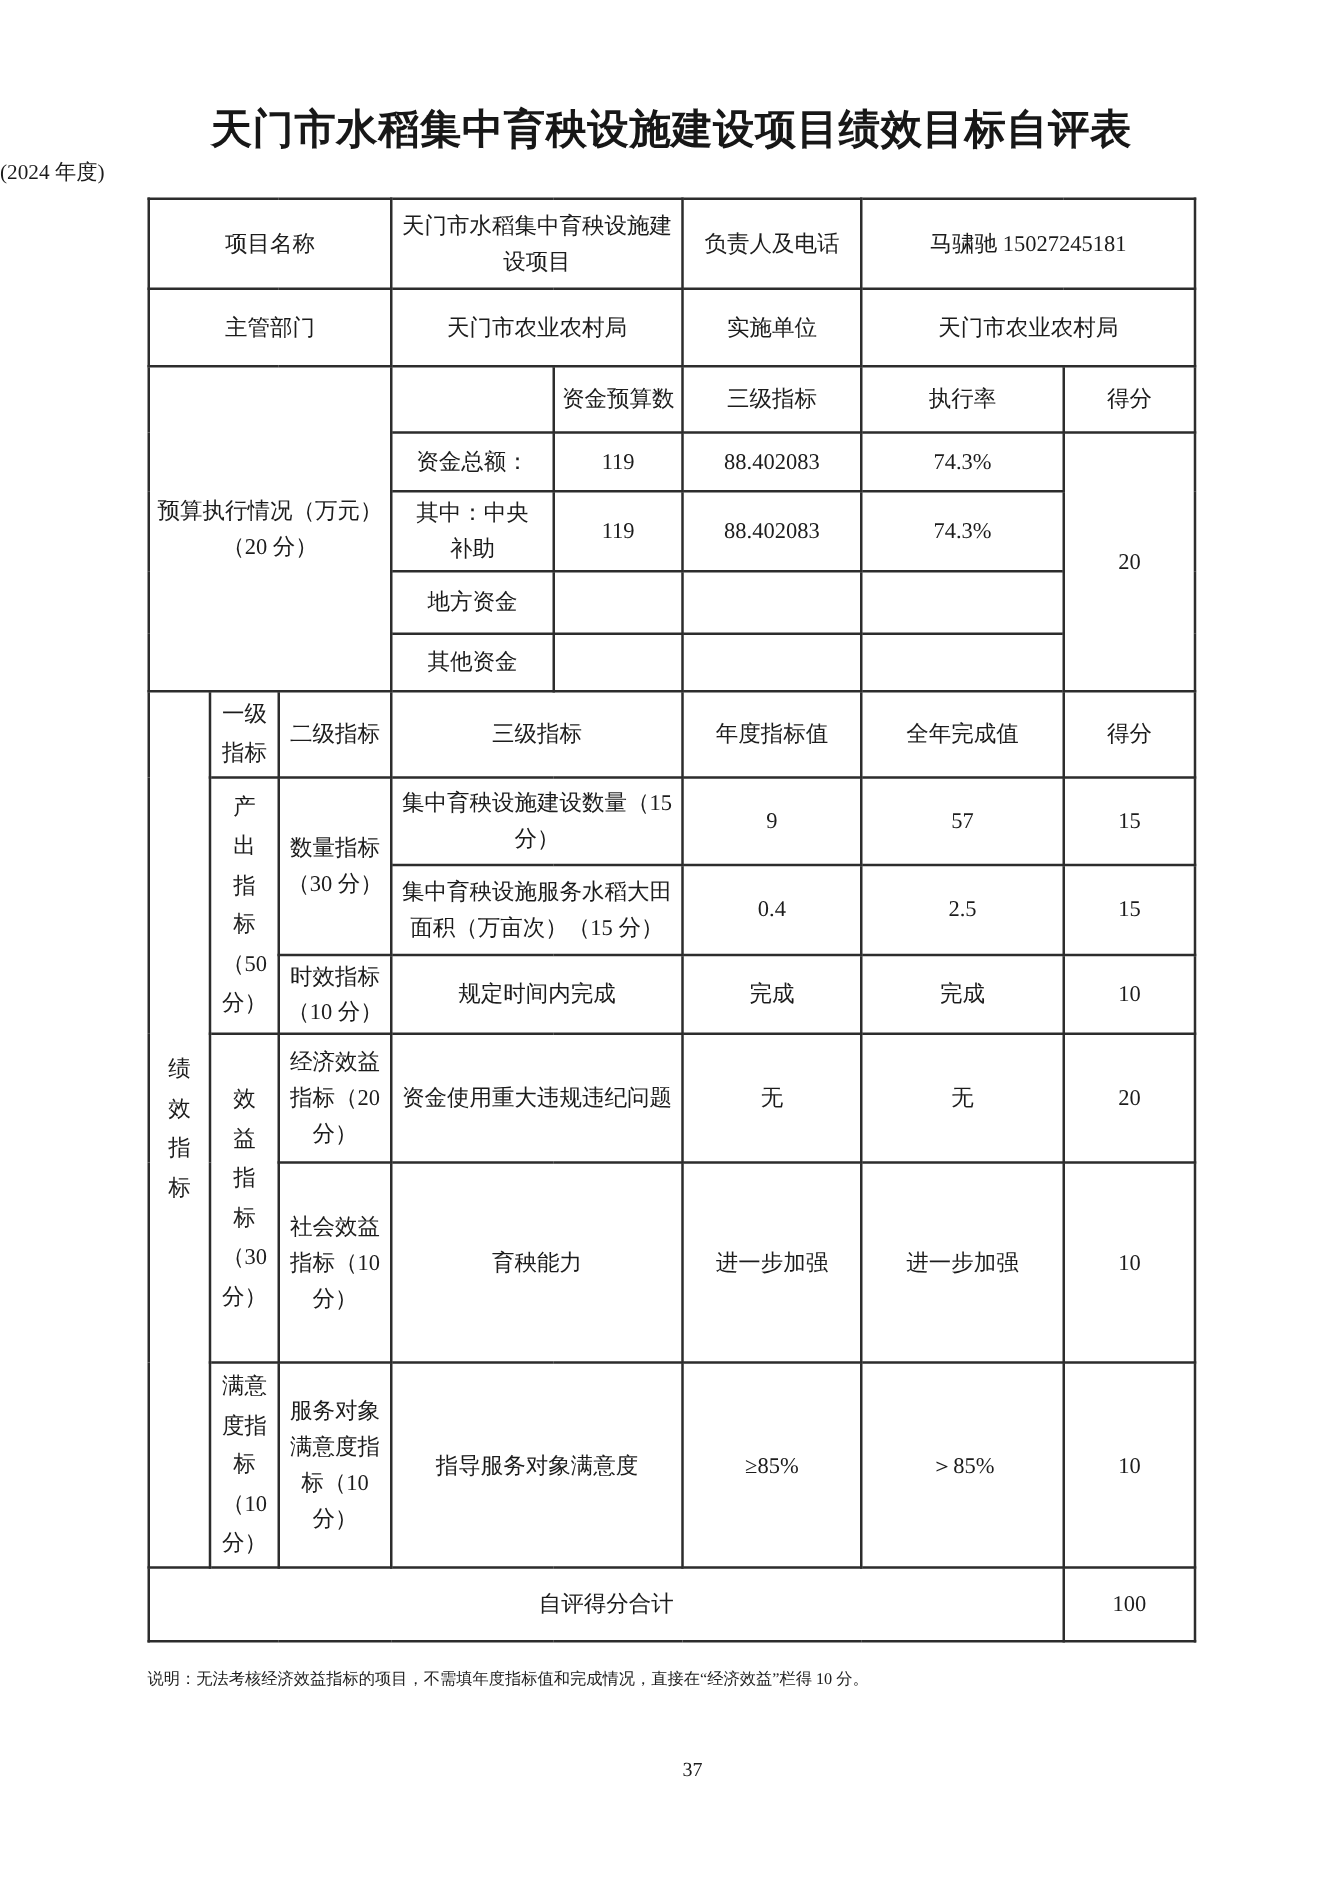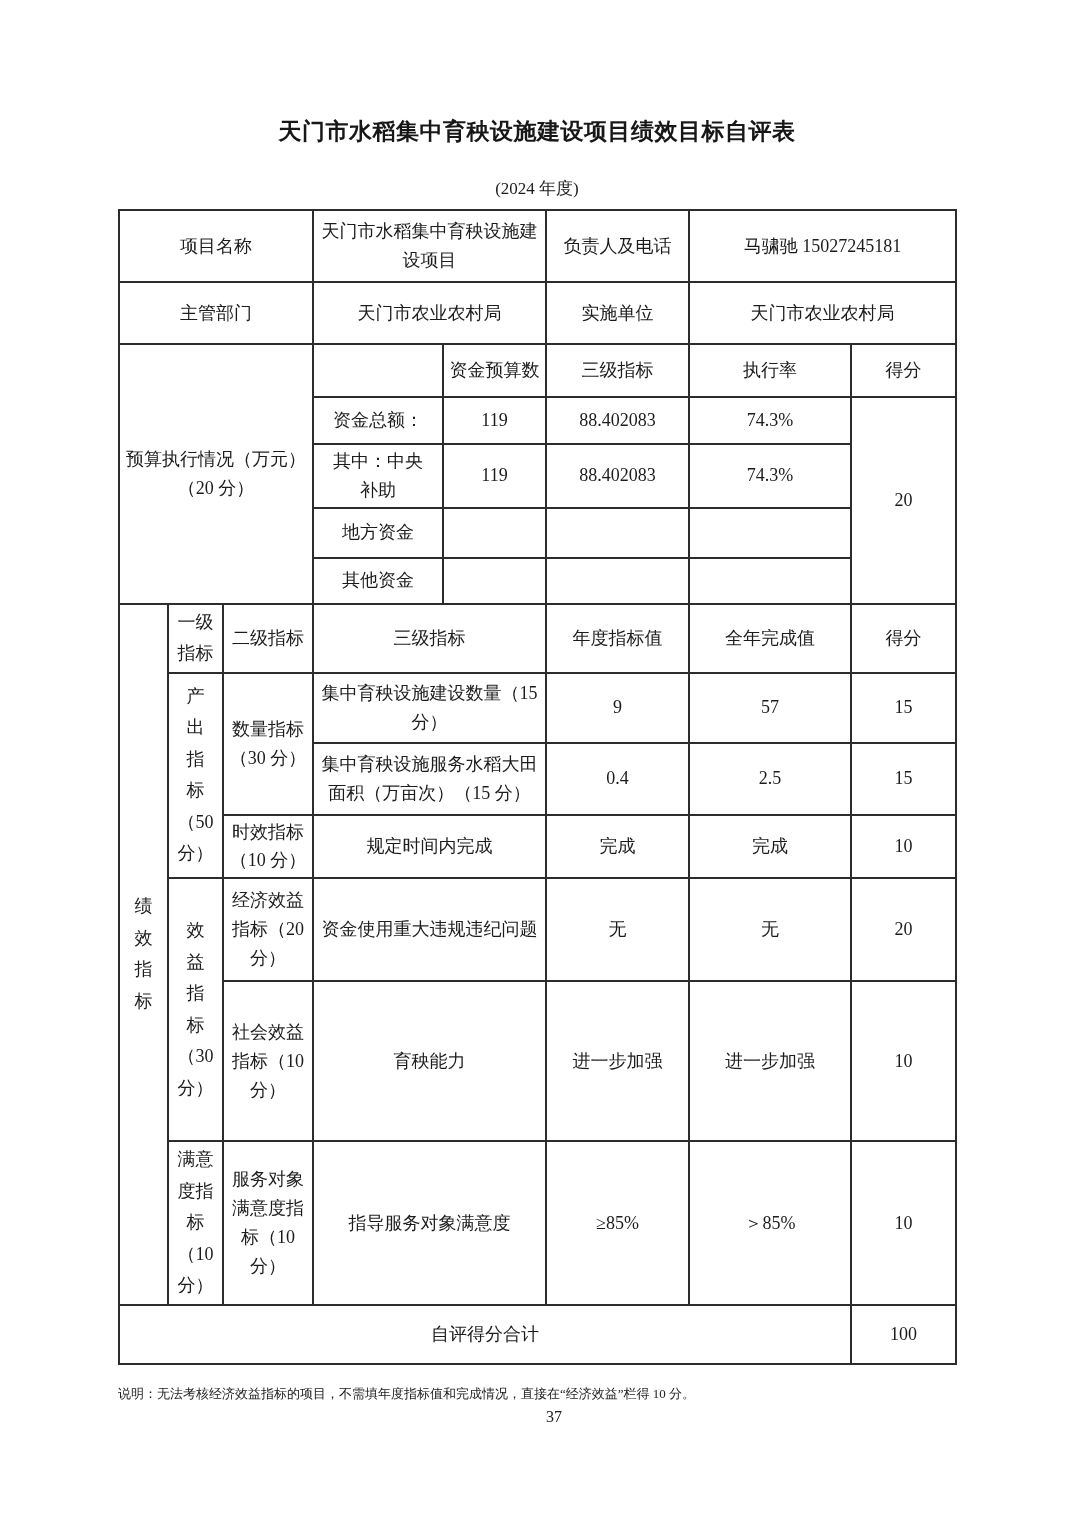--- a/index.html
+++ b/index.html
@@ -7,31 +7,30 @@
     position: relative;
     width: 1074px;
     height: 1520px;
     background: #ffffff;
     color: #1c1c1c;
     font-family: "Liberation Serif", "DejaVu Serif", serif;
     overflow: hidden;
   }
   .doc-title {
     margin: 0;
-    padding-top: 116px;
+    padding-top: 81px;
     text-align: center;
     font-family: "Liberation Sans", "DejaVu Sans", sans-serif;
     font-weight: bold;
-    font-size: 23px;
+    font-size: 33px;
     letter-spacing: 0.5px;
     color: #171717;
   }
   .doc-subtitle {
-    margin-top: 30px;
-    text-align: center;
+    margin-top: 0;
     font-size: 17px;
   }
   table.eval {
     border-collapse: collapse;
     table-layout: fixed;
     width: 837px;
     margin: 9px 0 0 118px;
     border-radius: 18px;
   }
   table.eval td {

